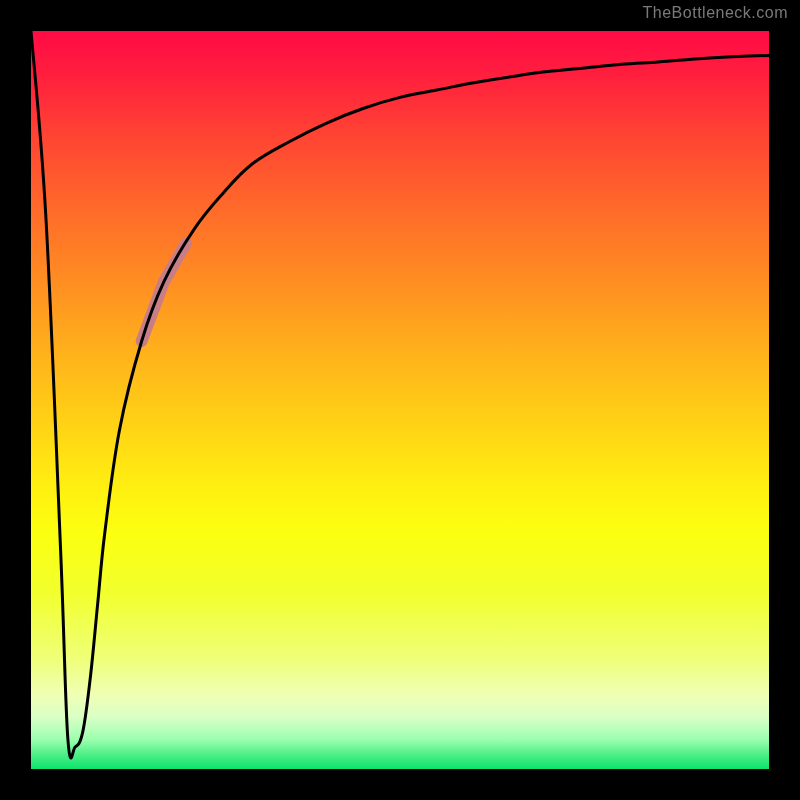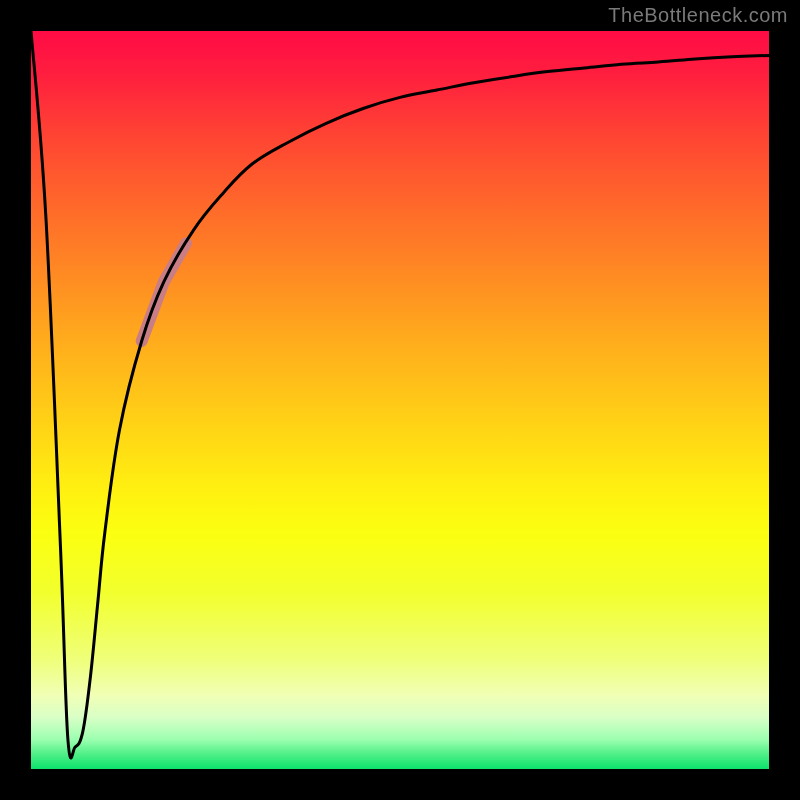--- a/index.html
+++ b/index.html
@@ -15,21 +15,21 @@
     position: relative;
     width: 800px;
     height: 800px;
     background: #000;
   }
   .watermark {
     position: absolute;
     top: 4px;
     right: 12px;
     color: #7a7a7a;
-    font-size: 20px;
+    font-size: 16px;
     font-weight: 400;
     letter-spacing: 0.5px;
     z-index: 10;
     user-select: none;
   }
   .plot-area {
     position: absolute;
     left: 31px;
     top: 31px;
     width: 738px;

